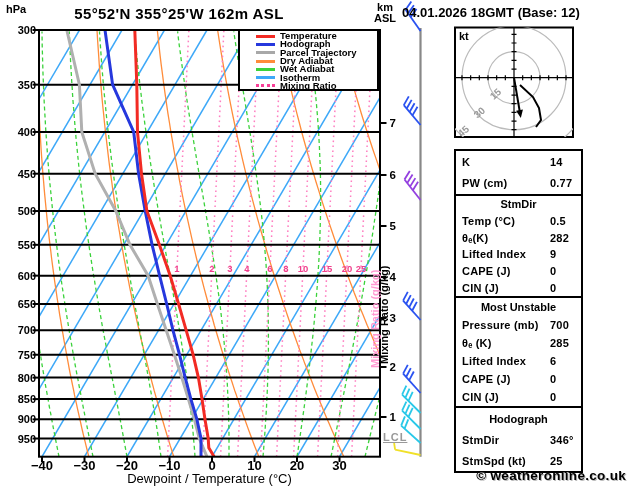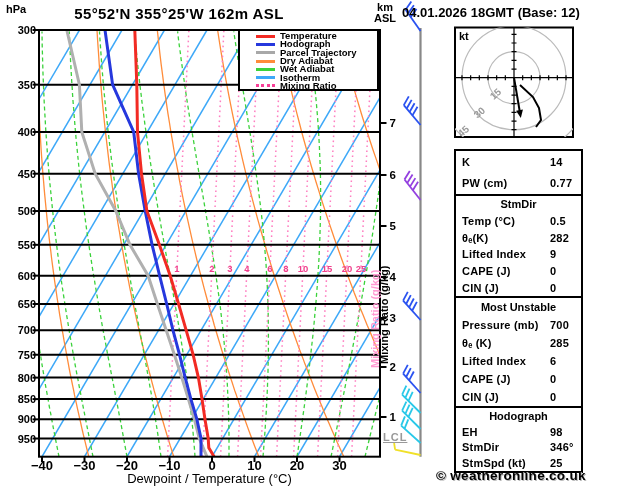--- a/index.html
+++ b/index.html
@@ -18,21 +18,21 @@
   #lcl{left:383px;top:431px;font-size:11px;font-weight:700;color:#999;letter-spacing:1px;text-decoration:underline;}
   .rot{transform:rotate(-90deg);transform-origin:left bottom;font-size:11px;font-weight:700;white-space:nowrap;}
   #mixpink{left:381px;top:356px;color:#ff9ad2;}
   #mixblack{left:390px;top:352px;color:#000;}
   #tables{left:454px;top:151px;width:129px;}
   .tbox{border:2px solid #000;background:#fff;box-sizing:border-box;width:129px;display:flex;flex-direction:column;justify-content:space-around;margin-top:-2px;}
   .trow{display:flex;font-size:11px;font-weight:700;letter-spacing:.2px;line-height:12px;align-items:center;}
   .trow .lbl{padding-left:6px;width:88px;white-space:nowrap;}
   .trow .val{white-space:nowrap;}
   .thead{text-align:center;font-size:11px;font-weight:700;}
-  #footer{left:436px;top:468px;width:190px;text-align:left;font-size:13.5px;font-weight:700;letter-spacing:.3px;text-shadow:1px 1px 0 #bbb;white-space:nowrap;}
+  #footer{left:436px;top:468px;width:190px;text-align:right;font-size:13.5px;font-weight:700;letter-spacing:.3px;text-shadow:1px 1px 0 #bbb;white-space:nowrap;}
   svg text{font-family:"Liberation Sans","DejaVu Sans",sans-serif;}
 </style>
 </head>
 <body>
 
 <div id="stage">
   <svg id="chart" width="629" height="486" viewBox="0 0 629 486" class="abs" style="left:0;top:0;">
       <defs>
         <clipPath id="plotclip">
           <rect x="39" y="30" width="341" height="426.7"></rect>
@@ -369,24 +369,20 @@
           <span class="val">0</span>
         </div>
         <div class="trow">
           <span class="lbl">CIN (J)</span>
           <span class="val">0</span>
         </div>
       </div>
       <div class="tbox" style="height: 67px;">
         <div class="thead">Hodograph</div>
         <div class="trow">
-          <span class="lbl">EH</span>
-          <span class="val">98</span>
-        </div>
-        <div class="trow">
           <span class="lbl">StmDir</span>
           <span class="val">346°</span>
         </div>
         <div class="trow">
           <span class="lbl">StmSpd (kt)</span>
           <span class="val">25</span>
         </div>
       </div>
     </div>
 

